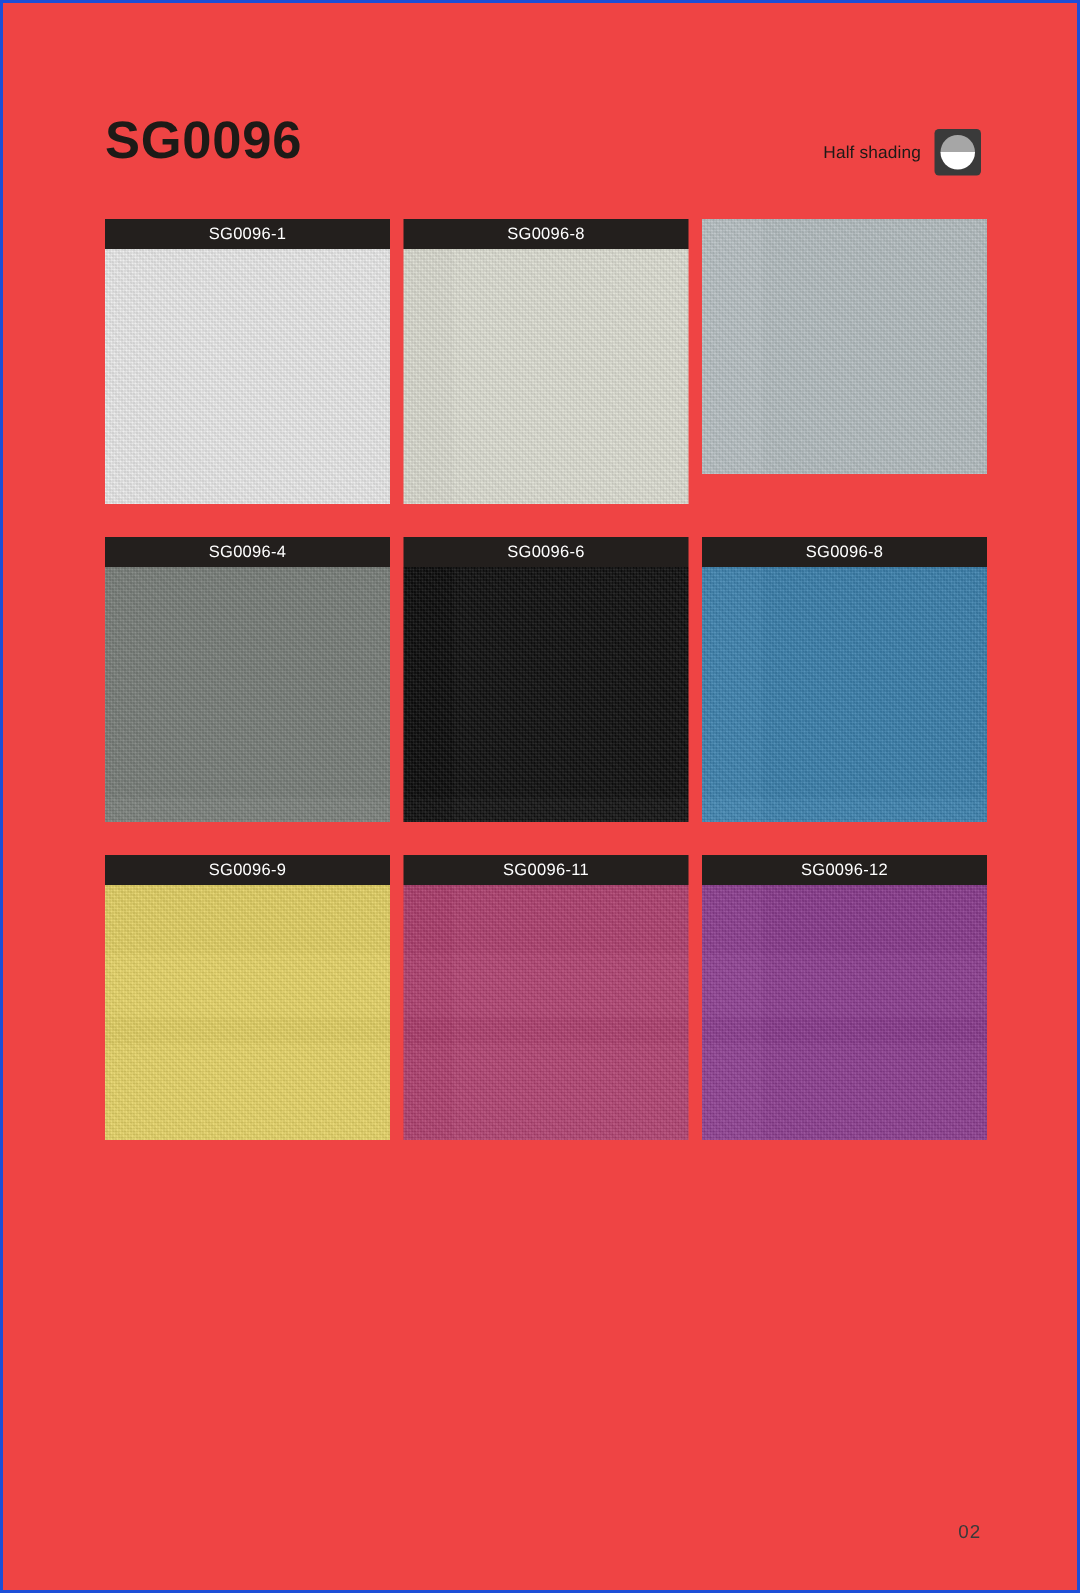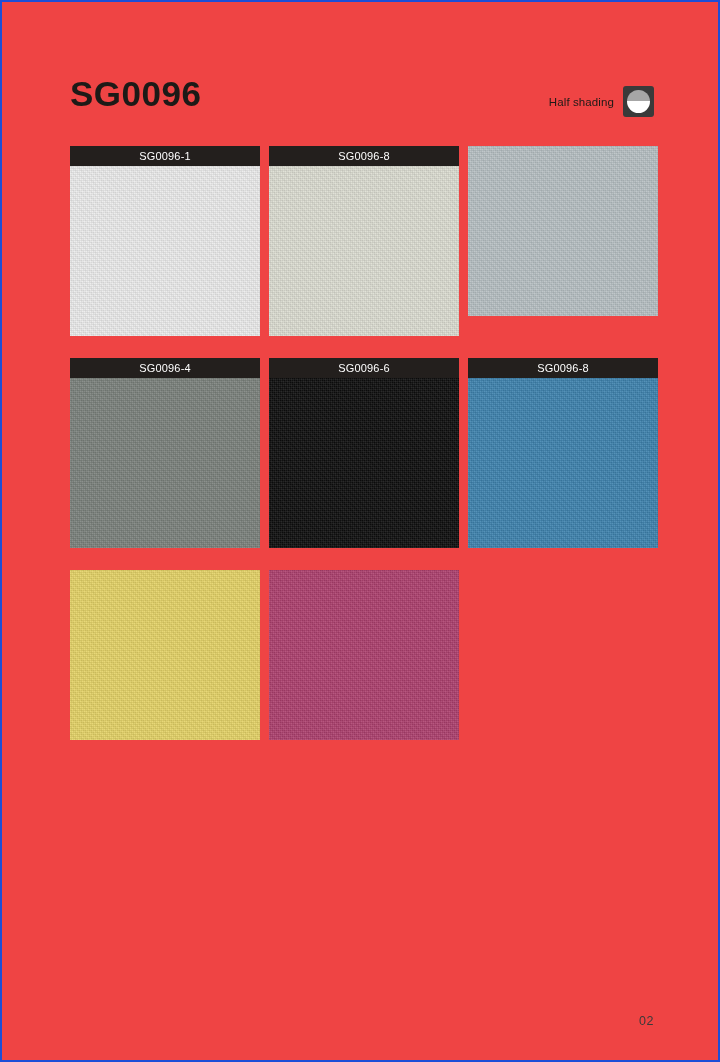--- a/index.html
+++ b/index.html
@@ -170,22 +170,28 @@
       </div>
       <div class="swatch-cell">
         <div class="swatch-label">SG0096-6</div>
         <div class="swatch-color" style="background-color: rgb(13, 13, 13);"></div>
       </div>
       <div class="swatch-cell">
         <div class="swatch-label">SG0096-8</div>
         <div class="swatch-color" style="background-color: rgb(61, 130, 174);"></div>
       </div>
       <div class="swatch-cell">
+        <div class="swatch-label">SG0096-9</div>
         <div class="swatch-color" style="background-color: rgb(229, 211, 102);"></div>
       </div>
       <div class="swatch-cell">
+        <div class="swatch-label">SG0096-11</div>
         <div class="swatch-color" style="background-color: rgb(173, 63, 110);"></div>
+      </div>
+      <div class="swatch-cell">
+        <div class="swatch-label">SG0096-12</div>
+        <div class="swatch-color" style="background-color: rgb(139, 61, 143);"></div>
       </div>
     </div>
 
   <div class="page-number">02</div>
 
 </div>
 
 </body></html>

